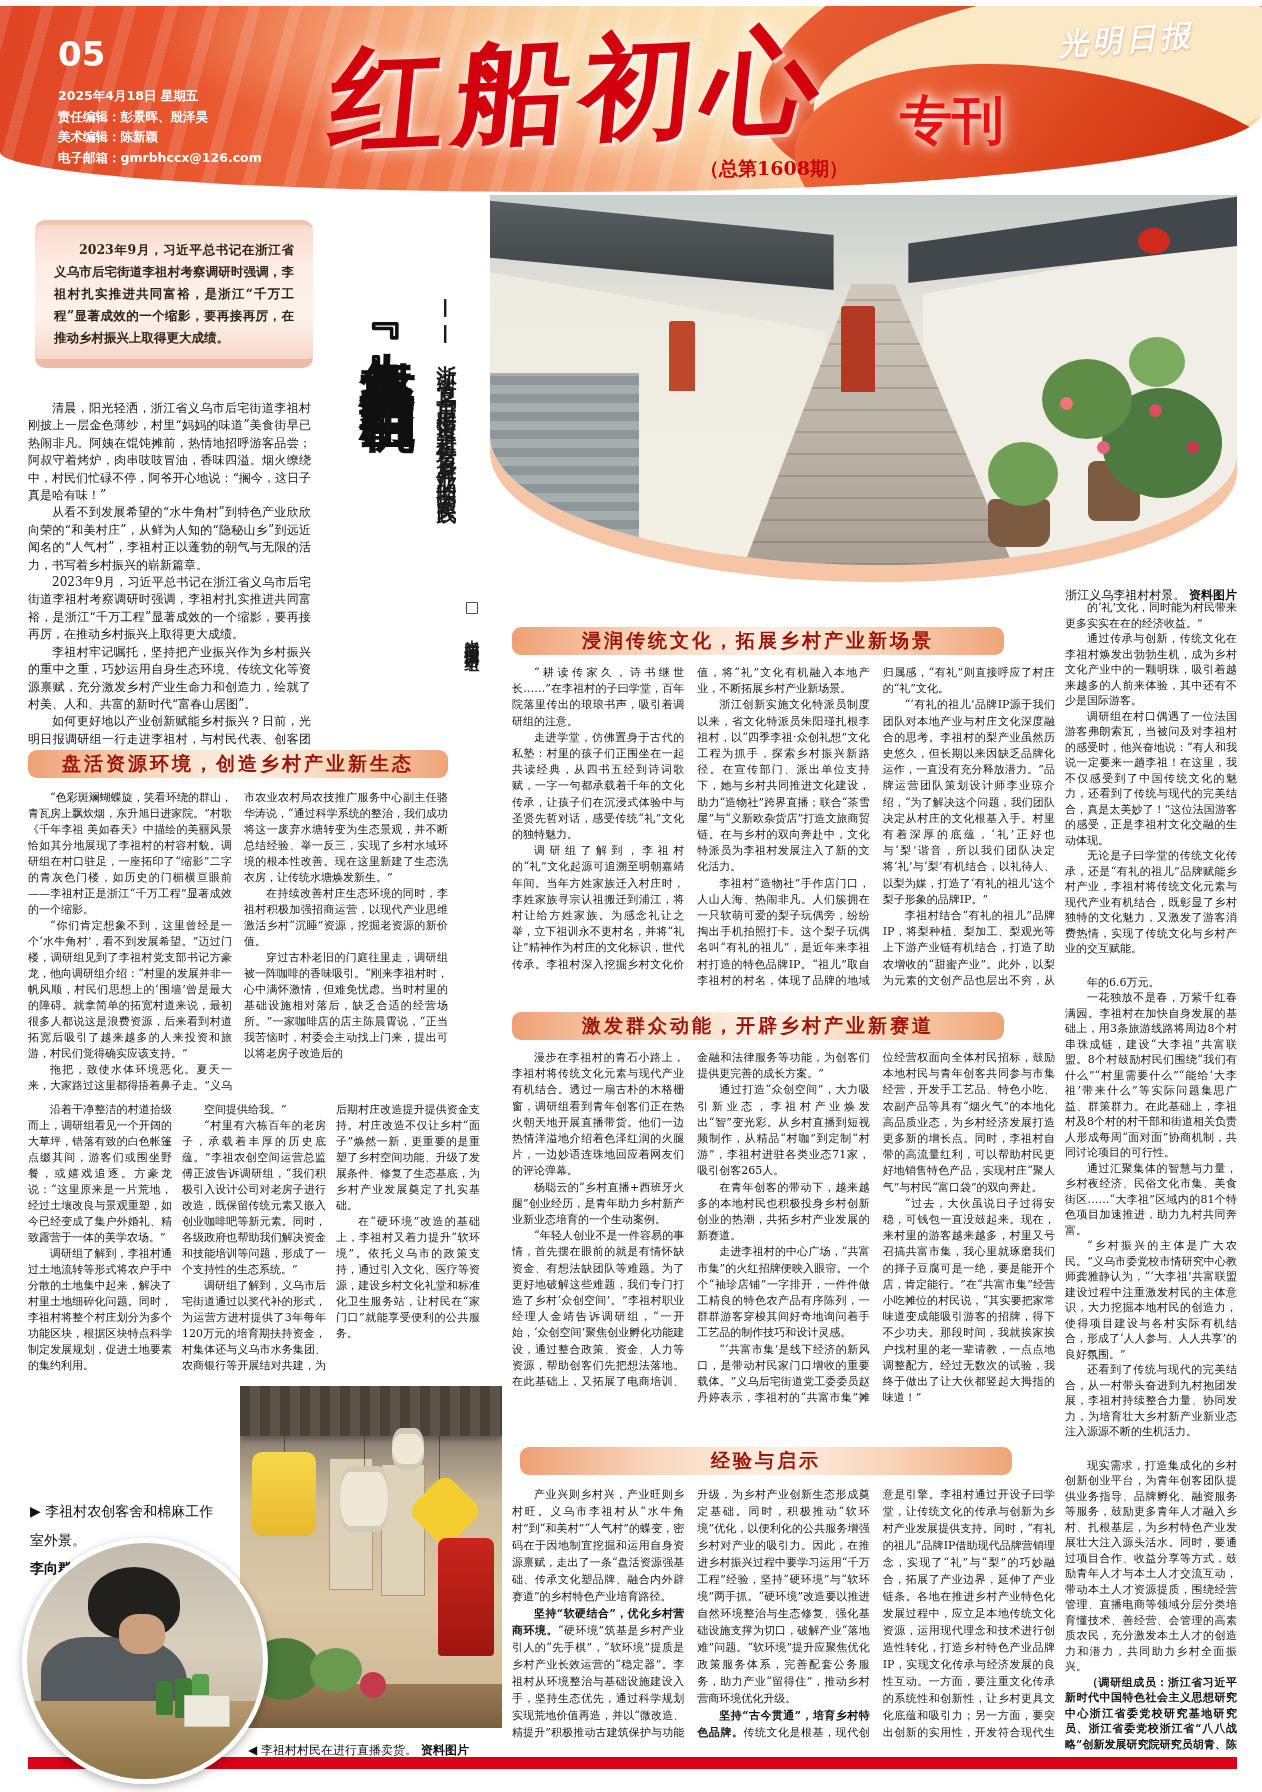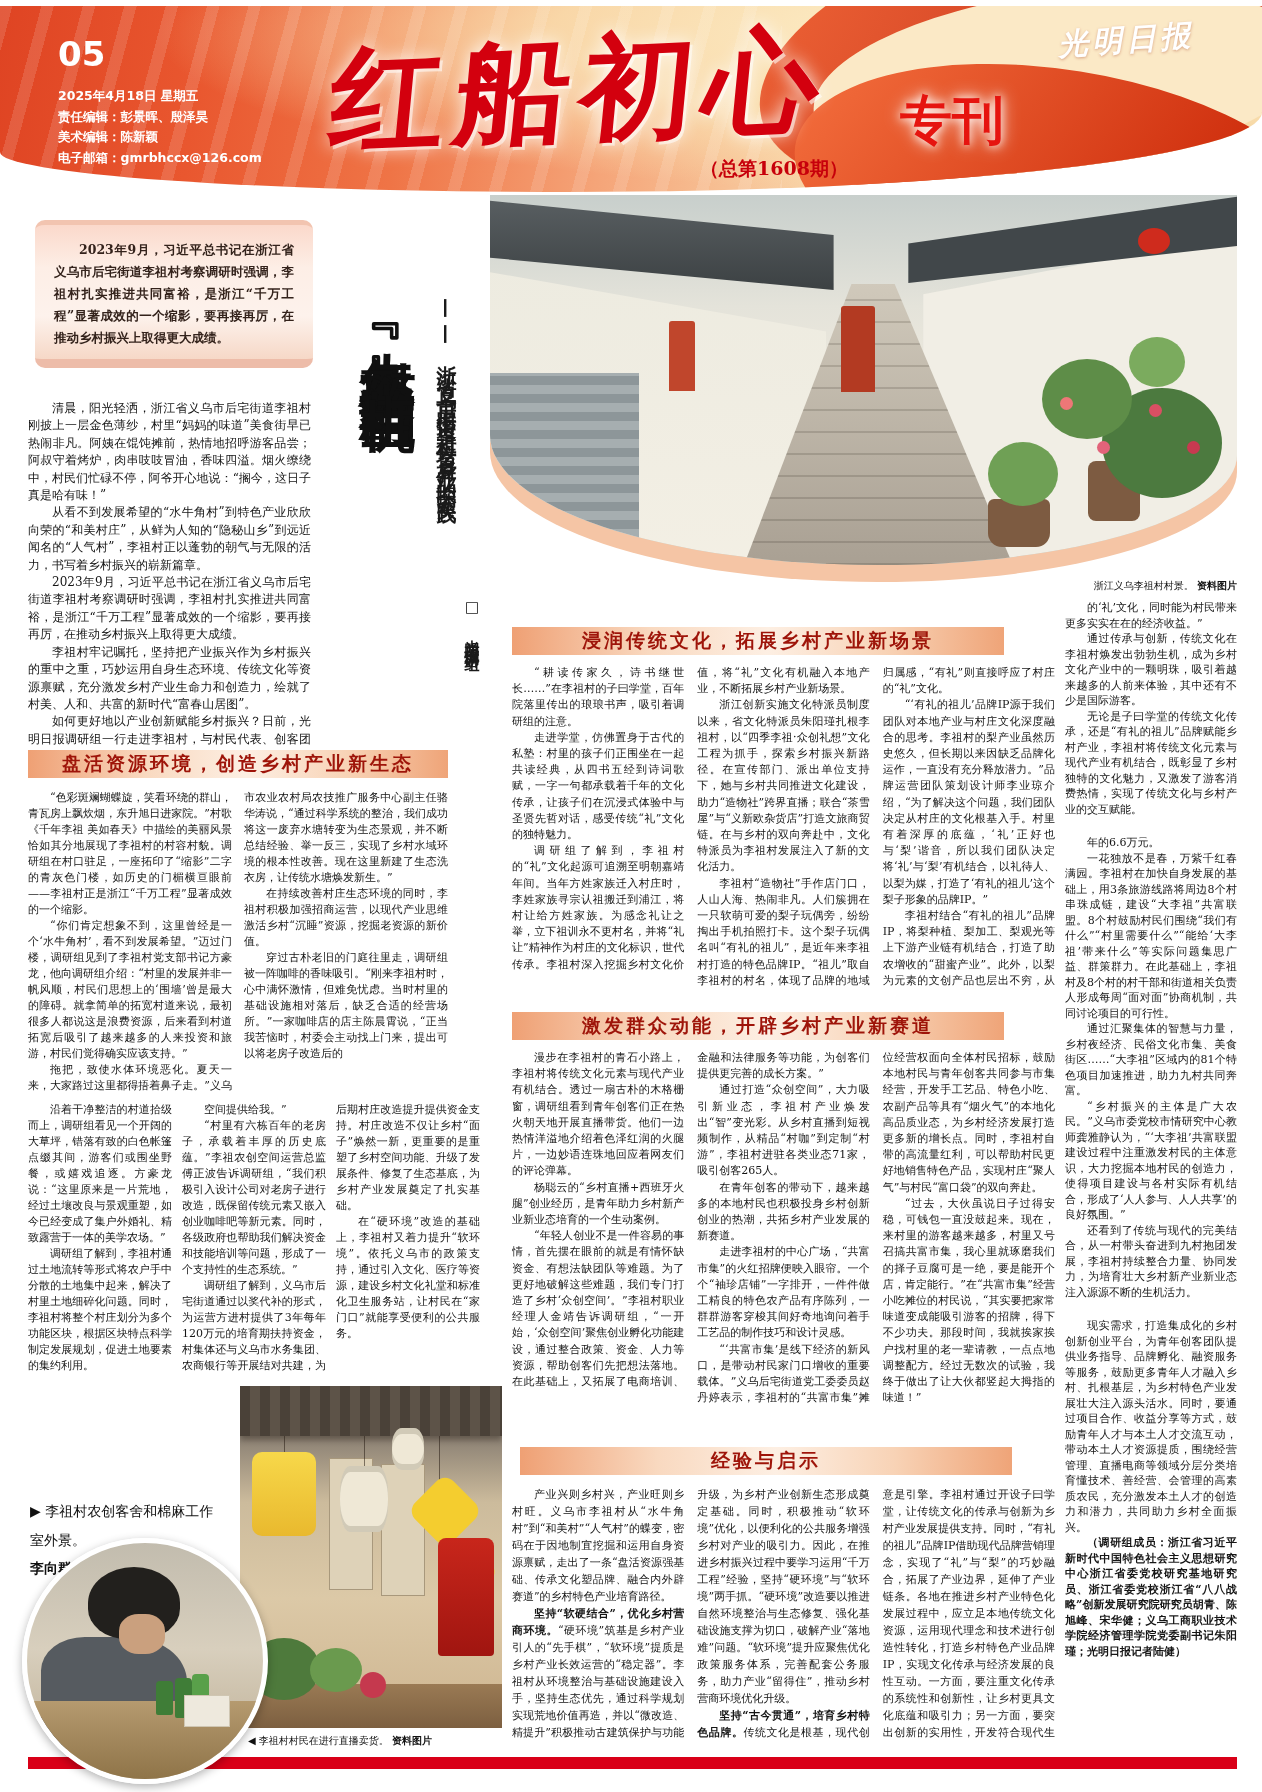--- a/index.html
+++ b/index.html
@@ -51,21 +51,21 @@
   
   .vtext{writing-mode:vertical-rl;text-orientation:mixed;}
   .v-title{left:350px;top:305px;height:810px;font-size:56px;font-weight:900;letter-spacing:4px;
       color:#101010;font-family:"DejaVu Sans","Liberation Sans",sans-serif;}
   .v-kicker{left:434px;top:298px;height:740px;font-size:20px;font-weight:bold;letter-spacing:6px;color:#1a1a1a;}
   .v-byline{left:462px;top:598px;height:170px;font-size:15px;font-weight:bold;letter-spacing:3px;color:#1a1a1a;}
   
   .banner{height:28px;display:flex;align-items:center;justify-content:center;
       font-family:"DejaVu Sans","Liberation Sans",sans-serif;
       font-weight:bold;font-size:19px;letter-spacing:3px;color:#9e1409;
-      background:linear-gradient(90deg,#efa074 0%,#f9d9c0 28%,#fdefe3 52%,#f8d3b6 76%,#efa478 100%);}
+      background:linear-gradient(90deg,#efa074 0%,#f9d9c0 28%,#fdefe3 52%,#f8d3b6 76%,#efa478 100%);border-radius:9px;}
   
   .photo-arc{left:490px;top:210px;width:747px;height:372px;background:#f5c5a5;
       border-radius:0 0 48% 52% / 0 0 110px 130px;}
   .photo-top{left:490px;top:195px;width:747px;height:370px;overflow:hidden;
       border-radius:0 0 48% 52% / 0 0 110px 130px;
       background:linear-gradient(180deg,#c8cfcc,#e4e3da 30%,#efeade 55%,#d8d2c6 80%,#bcb5a7 100%);}
   .pt-roof-l{position:absolute;left:0;top:0;width:46%;height:95px;
       background:linear-gradient(180deg,#5a6063,#3c4143);clip-path:polygon(0 6%,100% 42%,100% 100%,0 66%);}
   .pt-wall-l{position:absolute;left:0;top:55px;width:45%;height:100%;background:linear-gradient(180deg,#edebe0,#f4f0e5);
       clip-path:polygon(0 6%,100% 22%,100% 100%,0 100%);}
@@ -76,21 +76,21 @@
   .pt-wall-r{position:absolute;right:0;top:40px;width:42%;height:100%;background:#f1eee5;
       clip-path:polygon(0 16%,100% 0,100% 100%,0 100%);}
   .pt-path{position:absolute;left:34%;bottom:0;width:36%;height:76%;
       background:linear-gradient(180deg,#d0c9bb,#a9a093),repeating-linear-gradient(0deg,rgba(90,85,75,.2) 0 2px,transparent 2px 22px);
       background-blend-mode:multiply;clip-path:polygon(40% 0,56% 0,100% 100%,0 100%);}
   .pt-door{position:absolute;background:#b33a22;border-radius:3px 3px 0 0;}
   .pt-leaf{position:absolute;border-radius:50%;}
   .pt-flower{position:absolute;width:13px;height:13px;border-radius:50%;background:#d94f63;}
   .pt-pot{position:absolute;background:#7d5b41;border-radius:6px 6px 14px 14px;}
   .pt-lantern{position:absolute;right:9%;top:9%;width:32px;height:26px;background:#cf2b1d;border-radius:50%;}
-  .photo-cap{font-size:10px;color:#111;}
+  .photo-cap{font-size:12px;color:#111;margin-top:8px;}
   .photo-cap b{font-weight:bold;}
   .cap-top{left:880px;top:579px;width:357px;text-align:right;}
   
   .side-col{left:1065px;top:600px;width:172px;height:1152px;font-size:11px;line-height:15.5px;}
   
   .s2-banner{left:512px;top:627px;width:492px;}
   .s2-body{left:512px;top:665px;width:543px;height:338px;font-size:11px;line-height:16.2px;}
   .s1-banner{left:28px;top:750px;width:420px;}
   .s1-part1{left:28px;top:790px;width:420px;height:306px;font-size:11px;line-height:16px;}
   .s1-part2{left:28px;top:1102px;width:452px;height:290px;font-size:11px;line-height:16px;column-gap:10px;}
@@ -201,20 +201,21 @@
       <p class="para">调研组了解到，李祖村的“礼”文化起源可追溯至明朝嘉靖年间。当年方姓家族迁入村庄时，李姓家族寻宗认祖搬迁到浦江，将村让给方姓家族。为感念礼让之举，立下祖训永不更村名，并将“礼让”精神作为村庄的文化标识，世代传承。李祖村深入挖掘乡村文化价值，将“礼”文化有机融入本地产业，不断拓展乡村产业新场景。</p>
       <p class="para">浙江创新实施文化特派员制度以来，省文化特派员朱阳瑾扎根李祖村，以“四季李祖·众创礼想”文化工程为抓手，探索乡村振兴新路径。在宣传部门、派出单位支持下，她与乡村共同推进文化建设，助力“造物社”跨界直播；联合“茶雪屋”与“义新欧杂货店”打造文旅商贸链。在与乡村的双向奔赴中，文化特派员为李祖村发展注入了新的文化活力。</p>
       <p class="para">李祖村“造物社”手作店门口，人山人海、热闹非凡。人们簇拥在一只软萌可爱的梨子玩偶旁，纷纷掏出手机拍照打卡。这个梨子玩偶名叫“有礼的祖儿”，是近年来李祖村打造的特色品牌IP。“祖儿”取自李祖村的村名，体现了品牌的地域归属感，“有礼”则直接呼应了村庄的“礼”文化。</p>
       <p class="para">“‘有礼的祖儿’品牌IP源于我们团队对本地产业与村庄文化深度融合的思考。李祖村的梨产业虽然历史悠久，但长期以来因缺乏品牌化运作，一直没有充分释放潜力。”品牌运营团队策划设计师李业琼介绍，“为了解决这个问题，我们团队决定从村庄的文化根基入手。村里有着深厚的底蕴，‘礼’正好也与‘梨’谐音，所以我们团队决定将‘礼’与‘梨’有机结合，以礼待人、以梨为媒，打造了‘有礼的祖儿’这个梨子形象的品牌IP。”</p>
       <p class="para">李祖村结合“有礼的祖儿”品牌IP，将梨种植、梨加工、梨观光等上下游产业链有机结合，打造了助农增收的“甜蜜产业”。此外，以梨为元素的文创产品也层出不穷，从梨子玩偶到各类衍生品，不仅丰富了产品种类，还提升了村庄的文化内涵。如今，“有礼的祖儿”不仅是一个产业品牌，更是一个承载着乡村文化与情感的符号。李业琼表示：“我们希望通过‘有礼的祖儿’这个品牌IP，让更多人了解李祖村</p>
     </div>
 
   <div class="abs txt side-col">
       <p class="para">的‘礼’文化，同时能为村民带来更多实实在在的经济收益。”</p>
       <p class="para">通过传承与创新，传统文化在李祖村焕发出勃勃生机，成为乡村文化产业中的一颗明珠，吸引着越来越多的人前来体验，其中还有不少是国际游客。</p>
+      <p class="para">调研组在村口偶遇了一位法国游客弗朗索瓦，当被问及对李祖村的感受时，他兴奋地说：“有人和我说一定要来一趟李祖！在这里，我不仅感受到了中国传统文化的魅力，还看到了传统与现代的完美结合，真是太美妙了！”这位法国游客的感受，正是李祖村文化交融的生动体现。</p>
       <p class="para">无论是子曰学堂的传统文化传承，还是“有礼的祖儿”品牌赋能乡村产业，李祖村将传统文化元素与现代产业有机结合，既彰显了乡村独特的文化魅力，又激发了游客消费热情，实现了传统文化与乡村产业的交互赋能。</p>
       <p class="para gap">年的6.6万元。</p>
       <p class="para">一花独放不是春，万紫千红春满园。李祖村在加快自身发展的基础上，用3条旅游线路将周边8个村串珠成链，建设“大李祖”共富联盟。8个村鼓励村民们围绕“我们有什么”“村里需要什么”“能给‘大李祖’带来什么”等实际问题集思广益、群策群力。在此基础上，李祖村及8个村的村干部和街道相关负责人形成每周“面对面”协商机制，共同讨论项目的可行性。</p>
       <p class="para">通过汇聚集体的智慧与力量，乡村夜经济、民俗文化市集、美食街区……“大李祖”区域内的81个特色项目加速推进，助力九村共同奔富。</p>
       <p class="para">“乡村振兴的主体是广大农民。”义乌市委党校市情研究中心教师龚雅静认为，“‘大李祖’共富联盟建设过程中注重激发村民的主体意识，大力挖掘本地村民的创造力，使得项目建设与各村实际有机结合，形成了‘人人参与、人人共享’的良好氛围。”</p>
       <p class="para">还看到了传统与现代的完美结合，从一村带头奋进到九村抱团发展，李祖村持续整合力量、协同发力，为培育壮大乡村新产业新业态注入源源不断的生机活力。</p>
       <p class="para gap">现实需求，打造集成化的乡村创新创业平台，为青年创客团队提供业务指导、品牌孵化、融资服务等服务，鼓励更多青年人才融入乡村、扎根基层，为乡村特色产业发展壮大注入源头活水。同时，要通过项目合作、收益分享等方式，鼓励青年人才与本土人才交流互动，带动本土人才资源提质，围绕经营管理、直播电商等领域分层分类培育懂技术、善经营、会管理的高素质农民，充分激发本土人才的创造力和潜力，共同助力乡村全面振兴。</p>
       <p class="para credits">（调研组成员：浙江省习近平新时代中国特色社会主义思想研究中心浙江省委党校研究基地研究员、浙江省委党校浙江省“八八战略”创新发展研究院研究员胡青、陈旭峰、宋华健；义乌工商职业技术学院经济管理学院党委副书记朱阳瑾；光明日报记者陆健）</p>
     </div>
 

